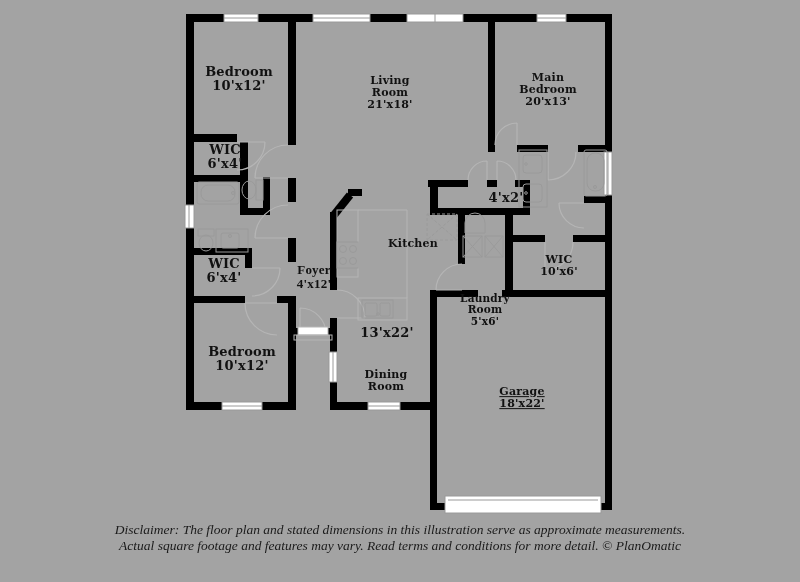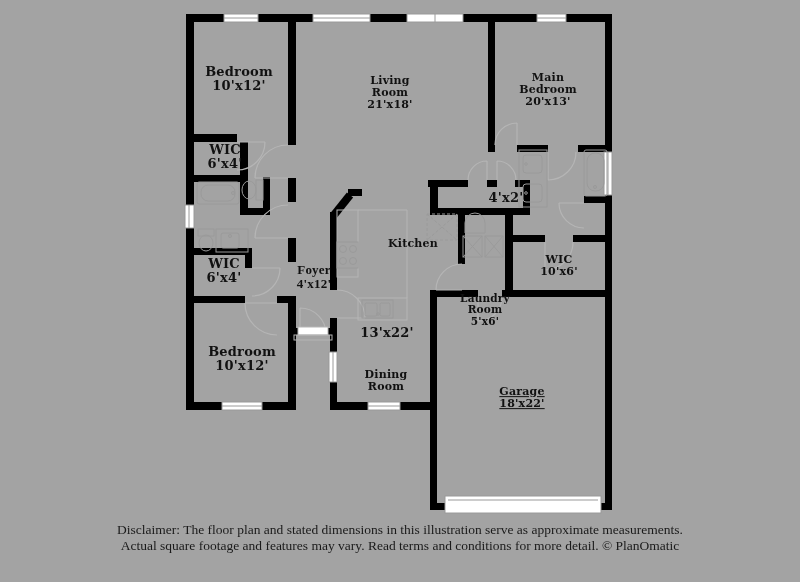--- a/index.html
+++ b/index.html
@@ -8,21 +8,21 @@
   #plan-svg{position:absolute;left:0;top:0;}
   .room-label{position:absolute;transform:translate(-50%,-50%);
       white-space:pre-line;text-align:center;font-weight:bold;color:#111;
       line-height:1.08;letter-spacing:.2px;}
   .sz-lg{font-size:11px;}
   .sz-md{font-size:13px;}
   .sz-sm{font-size:10.5px;}
   .sz-xs{font-size:13px;}
   #disclaimer{position:absolute;left:0;right:0;top:522px;text-align:center;
       font-family:"Liberation Serif", serif;font-size:13.5px;color:#1a1a1a;line-height:1.22;
-      white-space:pre-line;}
+      white-space:pre-line;font-style:italic;}
 </style>
 </head>
 <body>
 
 <div id="stage">
 
 <svg id="plan-svg" width="800" height="582" viewBox="0 0 800 582">
 
   <g fill="#000">
 

